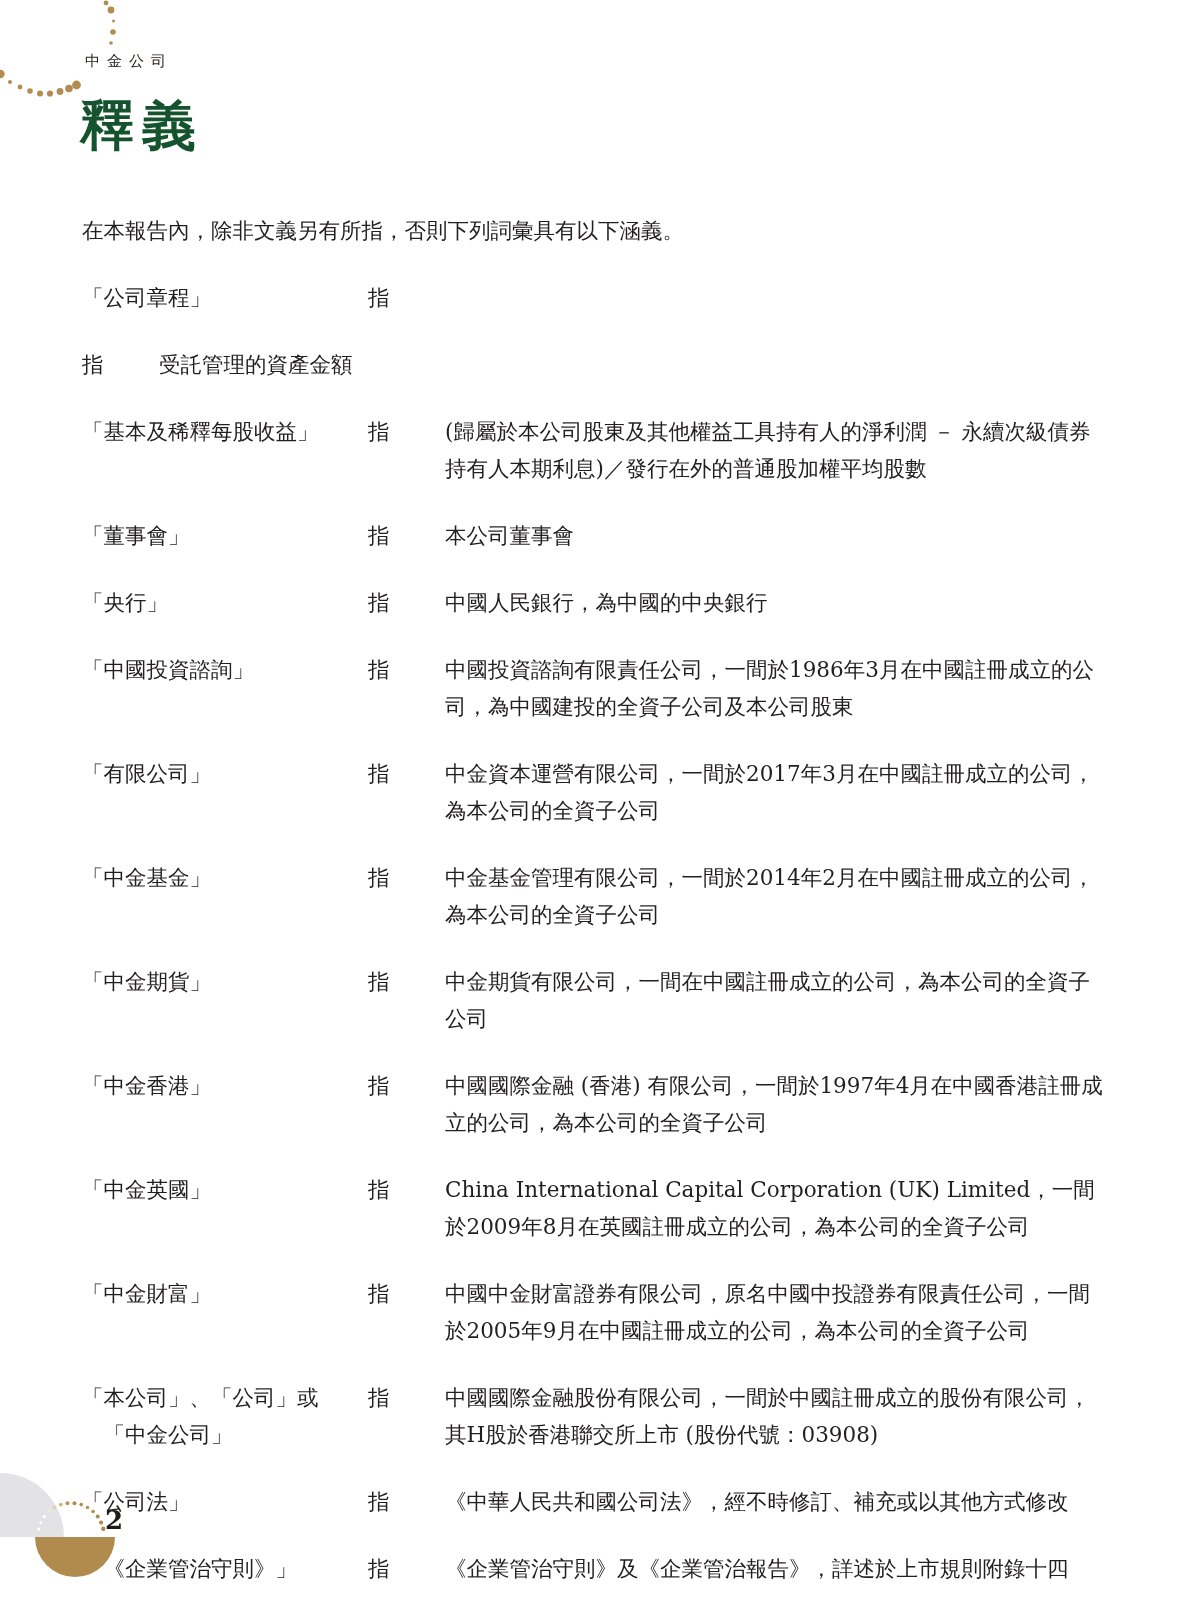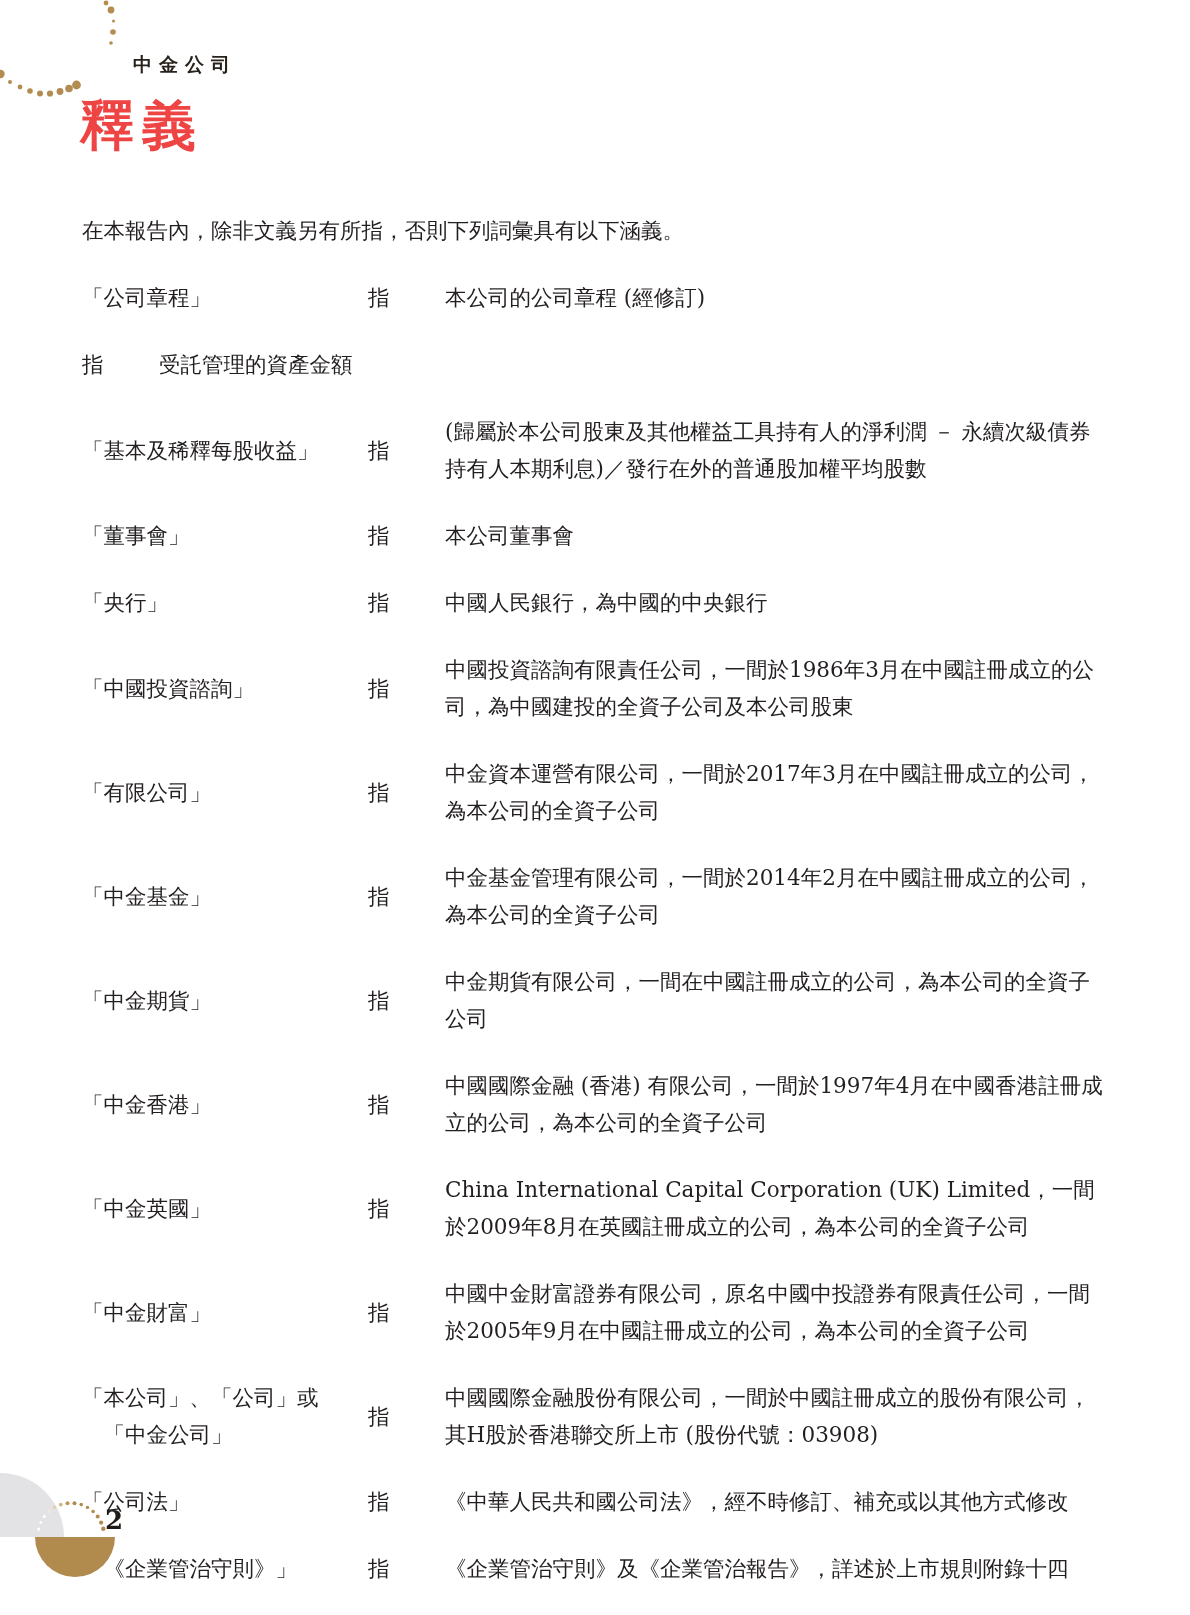--- a/index.html
+++ b/index.html
@@ -23,53 +23,52 @@
     top: 0;
     width: 130px;
     height: 100px;
   }
 
   
   .brand {
     position: absolute;
     left: 85px;
     top: 52px;
-    font-size: 19px;
-    font-weight: bold;
+    font-size: 15px;
+    font-weight: normal;
     letter-spacing: 7px;
     color: #28221d;
-    margin-left: 48px;
   }
   .page-title {
     position: absolute;
     left: 80px;
     top: 96px;
     font-size: 54px;
     font-weight: bold;
     letter-spacing: 8px;
-    color: #ef4444;
+    color: #14532d;
     line-height: 1.1;
   }
 
   
   .main {
     position: absolute;
     left: 82px;
     top: 212px;
     width: 1026px;
     font-size: 21.5px;
     line-height: 37px;
   }
   .intro {
     margin: 0 0 25px 0;
   }
   .def-list { }
   .def-row {
     display: flex;
-    align-items: center;
+    align-items: flex-start;
     margin-bottom: 21px;
     margin-top: 30px;
   }
   .def-row.m2 {
     margin-bottom: 14px;
   }
   .def-term {
     width: 286px;
     flex: 0 0 286px;
     white-space: pre-line;
@@ -145,21 +144,20 @@
 <div class="brand">中金公司</div>
 <h1 class="page-title" style="margin:0;">釋義</h1>
 
 <div class="main">
   <p class="intro">在本報告內，除非文義另有所指，否則下列詞彙具有以下涵義。</p>
 
   <div class="def-list">
     <div class="def-row">
       <div class="def-term">「公司章程」</div>
       <div class="def-connector">指</div>
-      <div class="def-text">本公司的公司章程 (經修訂)</div>
     </div>
     <div class="def-row">
       <div class="def-connector">指</div>
       <div class="def-text">受託管理的資產金額</div>
     </div>
     <div class="def-row m2">
       <div class="def-term">「基本及稀釋每股收益」</div>
       <div class="def-connector">指</div>
       <div class="def-text">(歸屬於本公司股東及其他權益工具持有人的淨利潤 － 永續次級債券持有人本期利息)／發行在外的普通股加權平均股數</div>
     </div>

